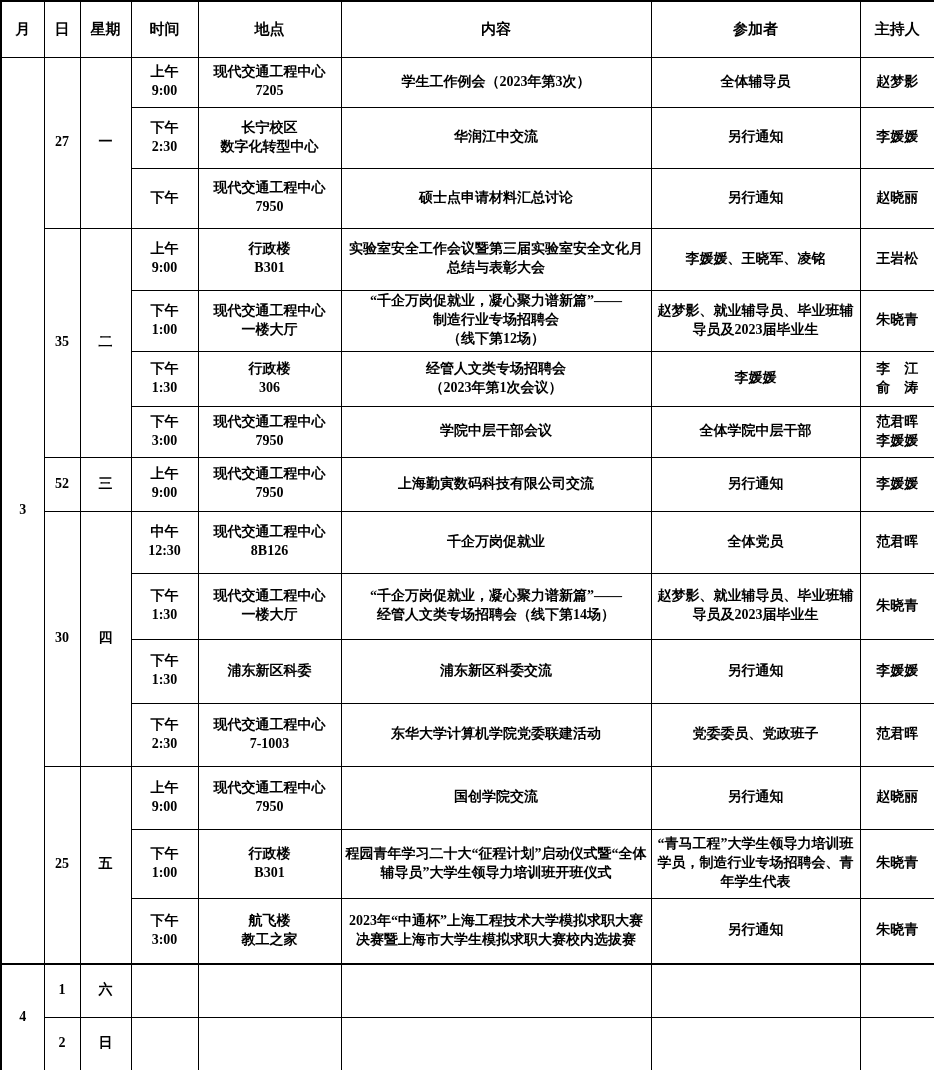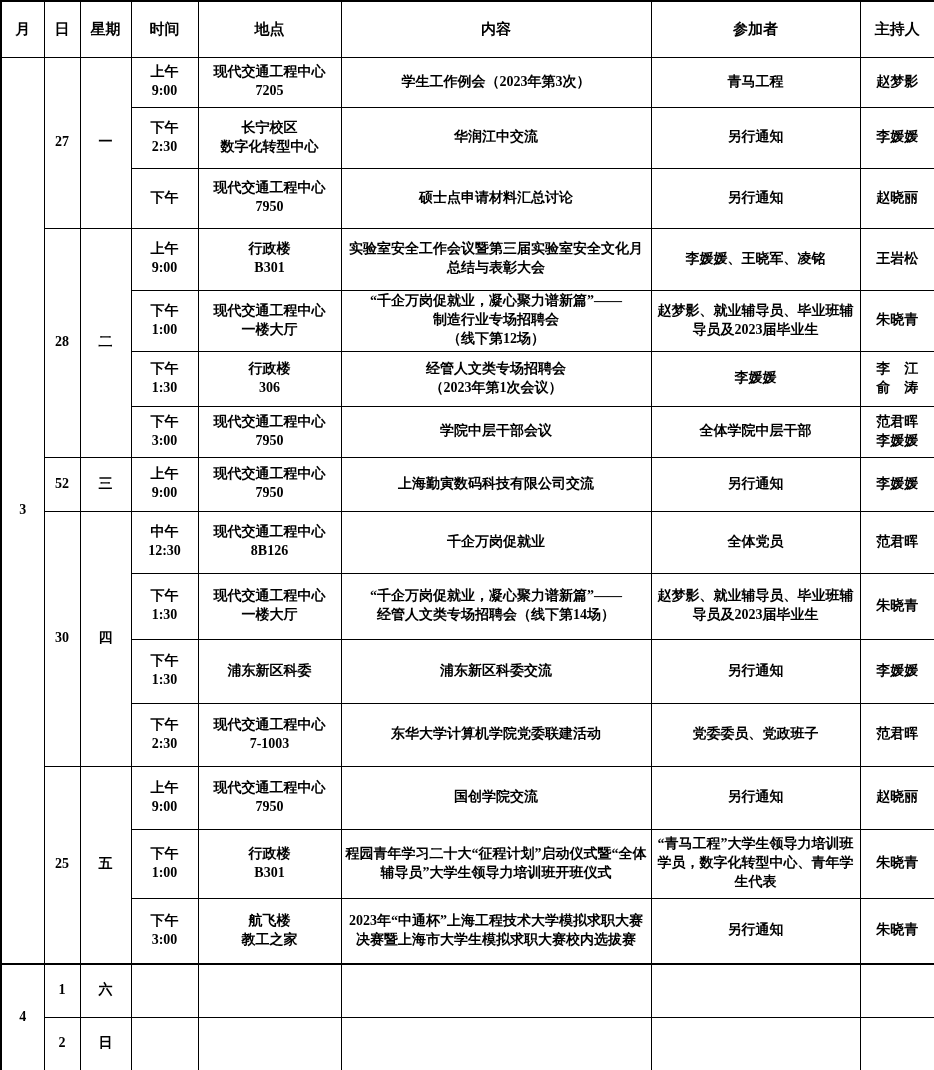--- a/index.html
+++ b/index.html
@@ -76,42 +76,42 @@
     <tbody data-name="schedule-body">
         <tr data-name="table-row" style="height: 50px;">
           <td data-name="month-cell" rowspan="15">3</td>
           <td data-name="day-cell" rowspan="3">27</td>
           <td data-name="weekday-cell" rowspan="3">一</td>
           <td data-name="time-cell">上午
 9:00</td>
           <td data-name="place-cell">现代交通工程中心
 7205</td>
           <td data-name="content-cell">学生工作例会（2023年第3次）</td>
-          <td data-name="participants-cell">青马工程</td>
+          <td data-name="participants-cell">全体辅导员</td>
           <td data-name="host-cell">赵梦影</td>
         </tr>
         <tr data-name="table-row" style="height: 61px;">
           <td data-name="time-cell">下午
 2:30</td>
           <td data-name="place-cell">长宁校区
 数字化转型中心</td>
           <td data-name="content-cell">华润江中交流</td>
           <td data-name="participants-cell">另行通知</td>
           <td data-name="host-cell">李媛媛</td>
         </tr>
         <tr data-name="table-row" style="height: 60px;">
           <td data-name="time-cell">下午</td>
           <td data-name="place-cell">现代交通工程中心
 7950</td>
           <td data-name="content-cell">硕士点申请材料汇总讨论</td>
           <td data-name="participants-cell">另行通知</td>
           <td data-name="host-cell">赵晓丽</td>
         </tr>
         <tr data-name="table-row" style="height: 62px;">
-          <td data-name="day-cell" rowspan="4">28</td>
+          <td data-name="day-cell" rowspan="4">35</td>
           <td data-name="weekday-cell" rowspan="4">二</td>
           <td data-name="time-cell">上午
 9:00</td>
           <td data-name="place-cell">行政楼
 B301</td>
           <td data-name="content-cell">实验室安全工作会议暨第三届实验室安全文化月总结与表彰大会</td>
           <td data-name="participants-cell">李媛媛、王晓军、凌铭</td>
           <td data-name="host-cell">王岩松</td>
         </tr>
         <tr data-name="table-row" style="height: 61px;">
@@ -205,21 +205,21 @@
           <td data-name="content-cell">国创学院交流</td>
           <td data-name="participants-cell">另行通知</td>
           <td data-name="host-cell">赵晓丽</td>
         </tr>
         <tr data-name="table-row" style="height: 69px;">
           <td data-name="time-cell">下午
 1:00</td>
           <td data-name="place-cell">行政楼
 B301</td>
           <td data-name="content-cell">程园青年学习二十大“征程计划”启动仪式暨“全体辅导员”大学生领导力培训班开班仪式</td>
-          <td data-name="participants-cell">“青马工程”大学生领导力培训班学员，数字化转型中心、青年学生代表</td>
+          <td data-name="participants-cell">“青马工程”大学生领导力培训班学员，制造行业专场招聘会、青年学生代表</td>
           <td data-name="host-cell">朱晓青</td>
         </tr>
         <tr data-name="table-row" style="height: 66px;">
           <td data-name="time-cell">下午
 3:00</td>
           <td data-name="place-cell">航飞楼
 教工之家</td>
           <td data-name="content-cell">2023年“中通杯”上海工程技术大学模拟求职大赛决赛暨上海市大学生模拟求职大赛校内选拔赛</td>
           <td data-name="participants-cell">另行通知</td>
           <td data-name="host-cell">朱晓青</td>

